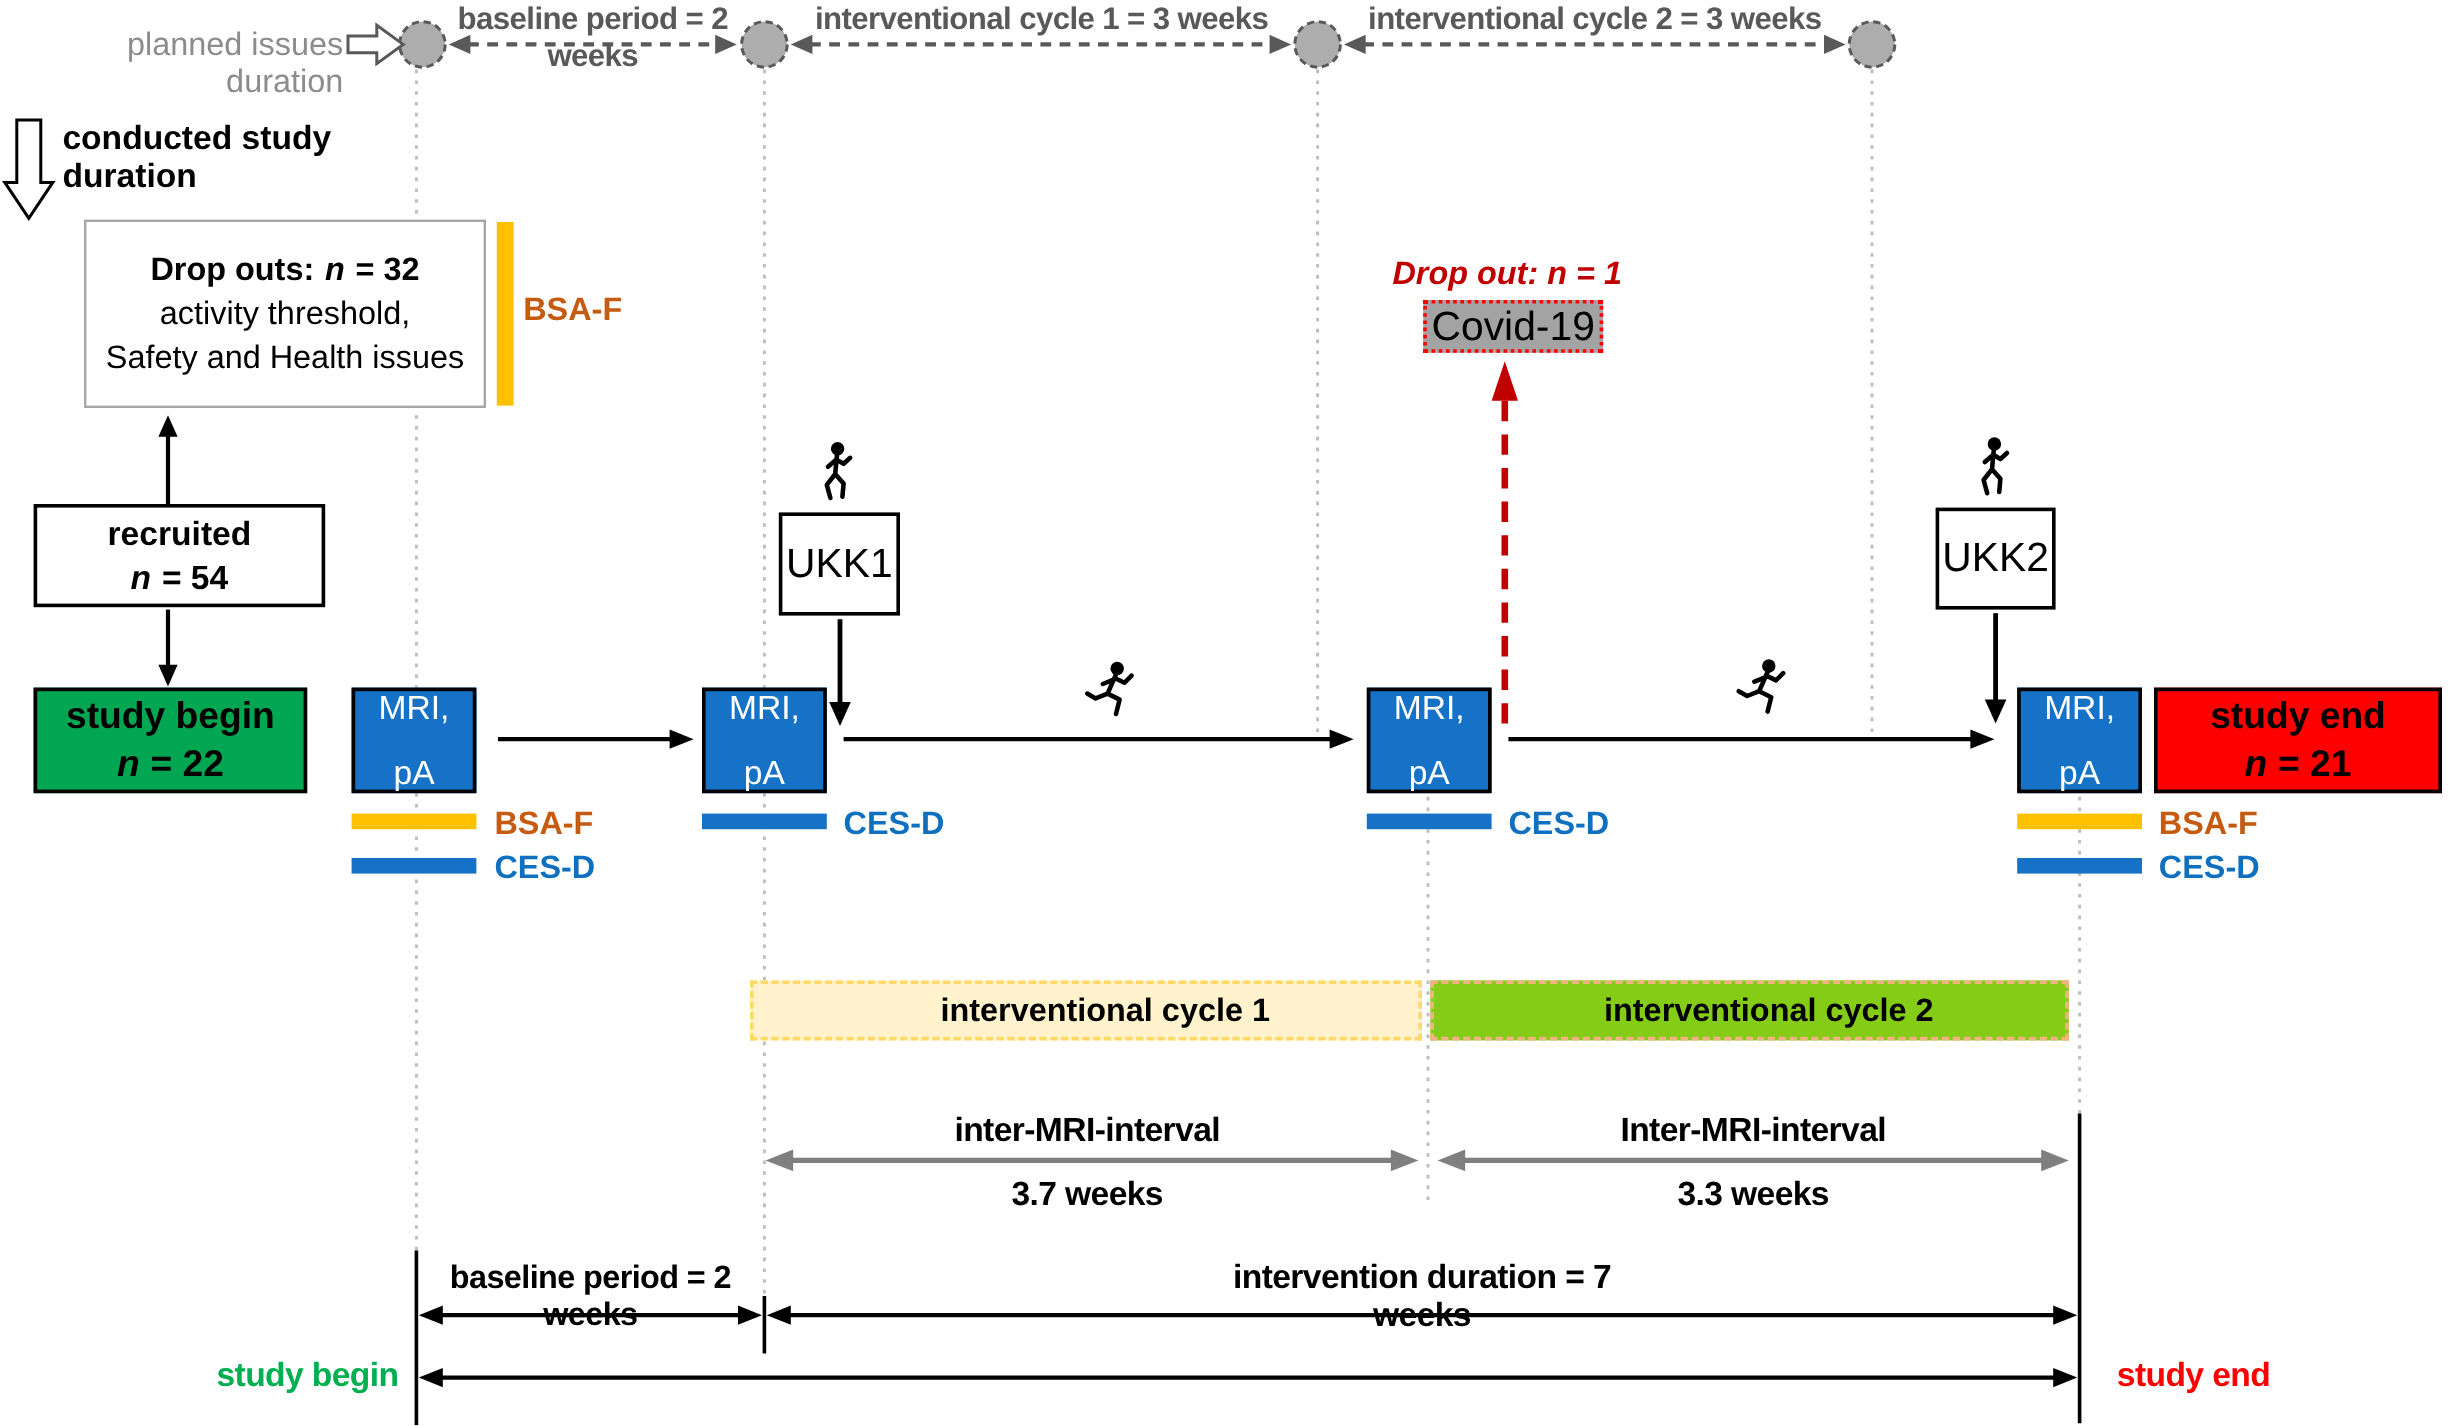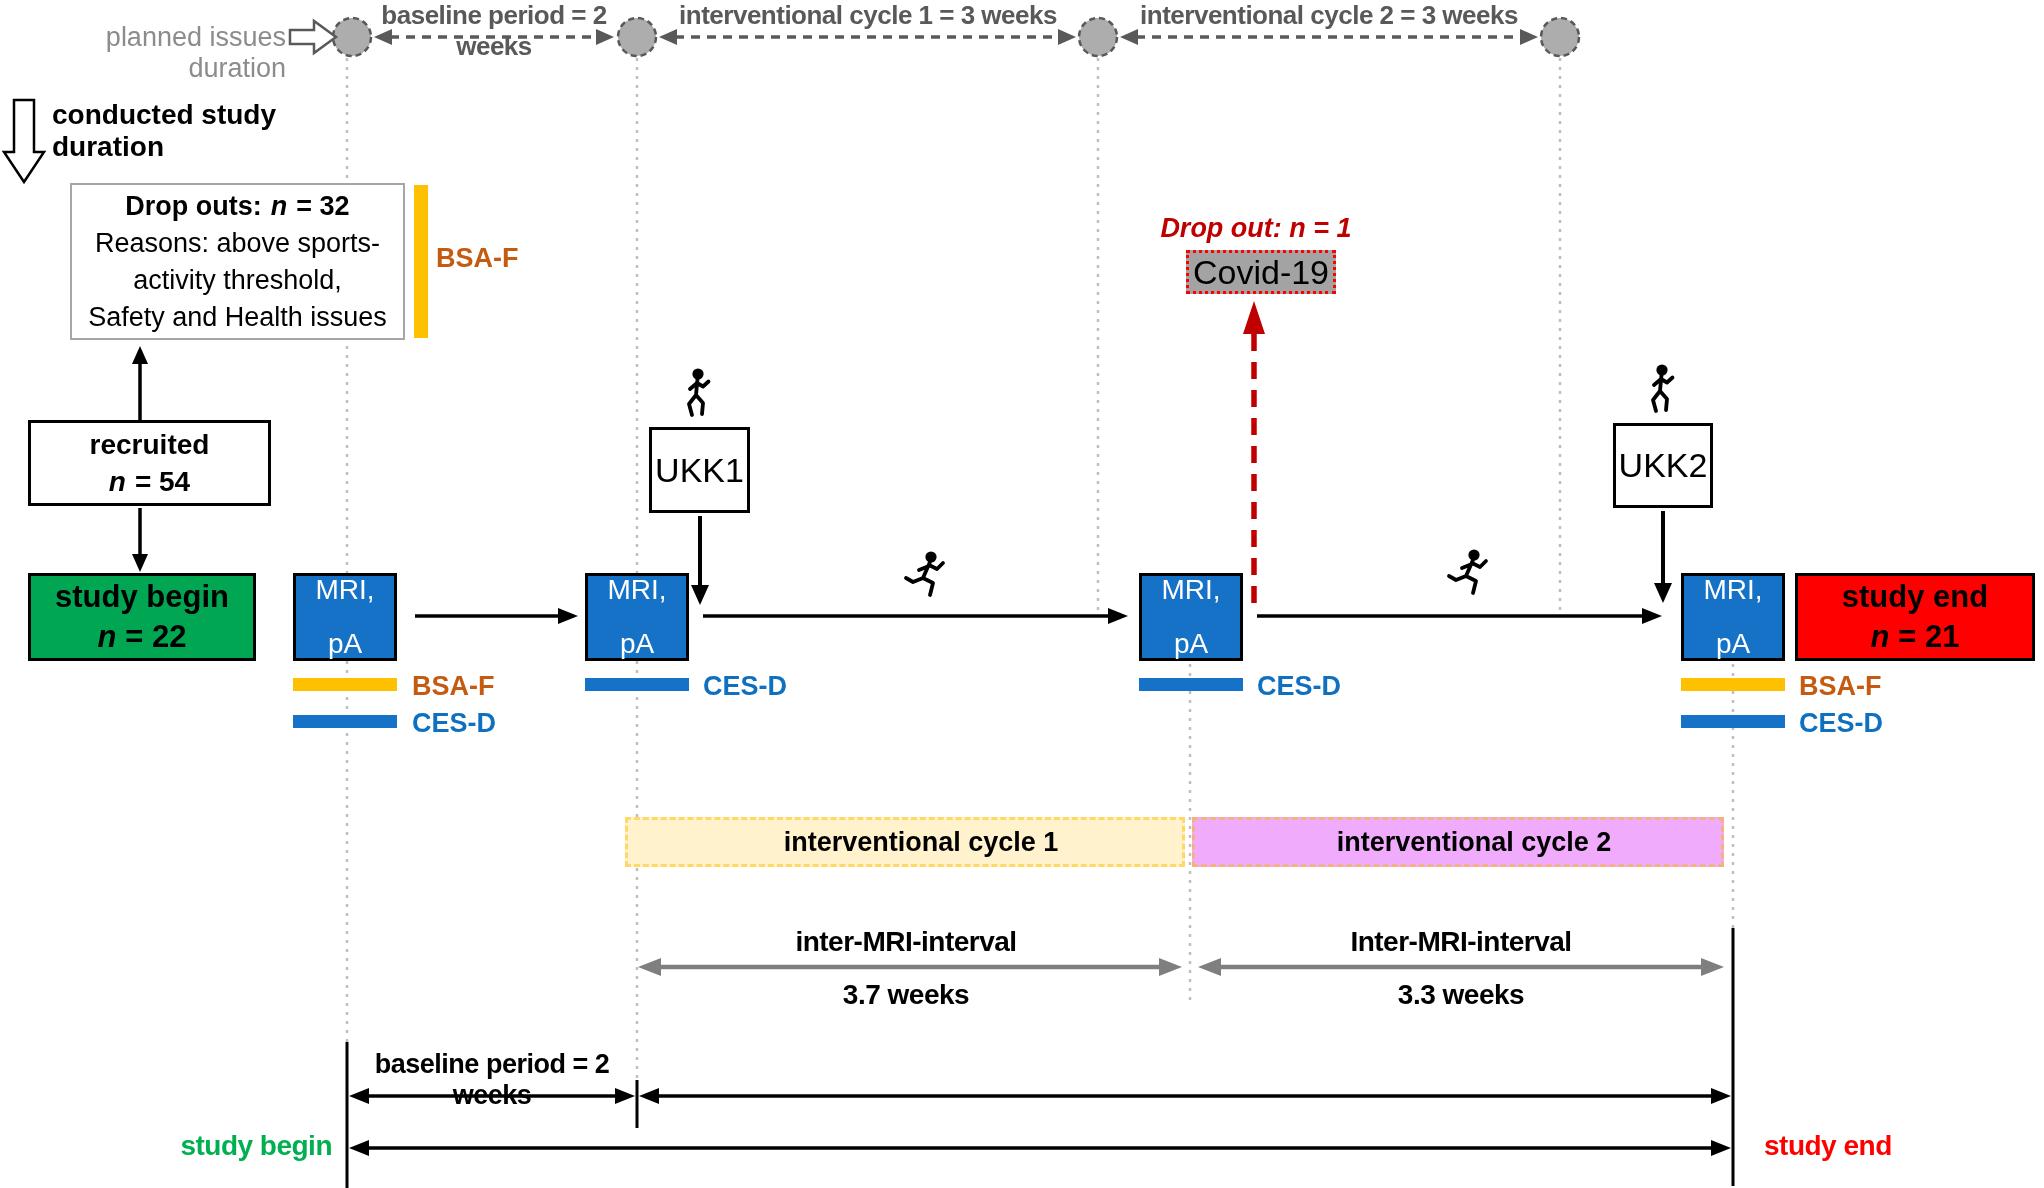--- a/index.html
+++ b/index.html
@@ -27,21 +27,21 @@
   .mri{top:573px;width:104px;height:88px;border:3px solid #000;background:#1572C6;color:#fff;
        font-size:28px;line-height:34px;text-align:center;gap:20px;}
   .ukk{border:3px solid #000;background:#fff;font-size:34px;}
   .covidnote{left:1141px;top:212px;width:230px;height:32px;color:#C00000;
              font-weight:bold;font-style:italic;font-size:27px;}
   .covidbox{left:1186px;top:250px;width:150px;height:44px;border:3px dotted #FF0000;background:#a3a3a3;
             font-size:34px;}
   .hbar{height:13px;width:104px;}
   .band{top:817px;height:50px;font-size:27px;font-weight:bold;padding-left:32px;}
   .band1{left:625px;width:560px;background:#FFF2CC;border:3px dashed #FFD966;}
-  .band2{left:1192px;width:532px;background:#f0abfc;border:3px dashed #F4B183;}
+  .band2{left:1192px;width:532px;background:#84cc16;border:3px dashed #F4B183;}
   .toplbl{font-size:26px;font-weight:bold;color:#595959;letter-spacing:-0.5px;text-align:center;}
   .planned{left:24px;top:22px;width:262px;font-size:27px;color:#8C8C8C;text-align:right;}
   .conducted{left:52px;top:99px;width:340px;font-size:28px;font-weight:bold;text-align:left;}
   .midlbl{font-size:28px;font-weight:bold;text-align:center;letter-spacing:-0.5px;}
   .botlbl{font-size:27px;font-weight:bold;text-align:center;letter-spacing:-0.5px;}
   .begin-end{font-size:28px;font-weight:bold;letter-spacing:-0.5px;}
 </style>
 </head>
 <body>
 
@@ -159,21 +159,20 @@
   <div class="abs toplbl" style="left:344px;top:0;width:300px;">baseline period = 2 weeks</div>
   <div class="abs toplbl" style="left:668px;top:0;width:400px;">interventional cycle 1 = 3 weeks</div>
   <div class="abs toplbl" style="left:1129px;top:0;width:400px;">interventional cycle 2 = 3 weeks</div>
 
   <div class="abs flexc dropouts">
     <div class="row b">
       <span>Drop outs:</span>
         <span class="i">n</span>
         <span>= 32</span>
     </div>
-    <div>Reasons: above sports-</div>
     <div>activity threshold,</div>
     <div>Safety and Health issues</div>
   </div>
   <div class="abs bar-v"></div>
   <div class="abs lbl-bsaf" style="left:436px;top:243px;">BSA-F</div>
 
   <div class="abs flexc recruited">
     <div>recruited</div>
     <div class="row">
       <span class="i">n</span>
@@ -238,16 +237,17 @@
 
   <div class="abs ctr band band1">interventional cycle 1</div>
   <div class="abs ctr band band2">interventional cycle 2</div>
 
   <div class="abs midlbl" style="left:756px;top:926px;width:300px;">inter-MRI-interval</div>
   <div class="abs midlbl" style="left:756px;top:979px;width:300px;">3.7 weeks</div>
   <div class="abs midlbl" style="left:1311px;top:926px;width:300px;">Inter-MRI-interval</div>
   <div class="abs midlbl" style="left:1311px;top:979px;width:300px;">3.3 weeks</div>
 
   <div class="abs botlbl" style="left:342px;top:1049px;width:300px;">baseline period = 2 weeks</div>
+  <div class="abs midlbl" style="left:985px;top:1048px;width:400px;">intervention duration = 7 weeks</div>
   <div class="abs begin-end" style="left:174px;top:1130px;width:158px;text-align:right;color:#00B050;">study begin</div>
   <div class="abs begin-end" style="left:1764px;top:1130px;width:200px;text-align:left;color:#FF0000;">study end</div>
 
 </div>
 
 </body></html>

